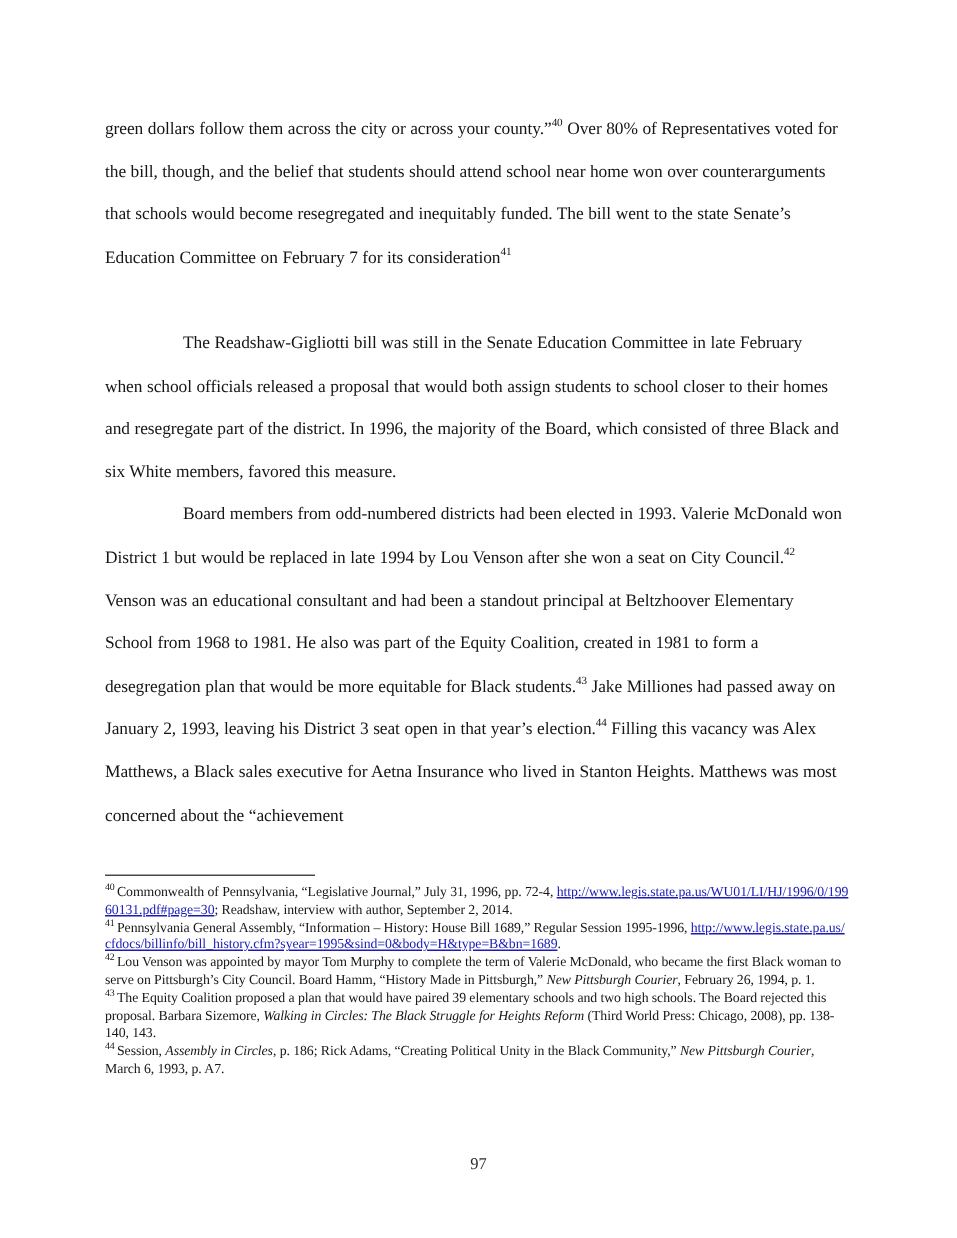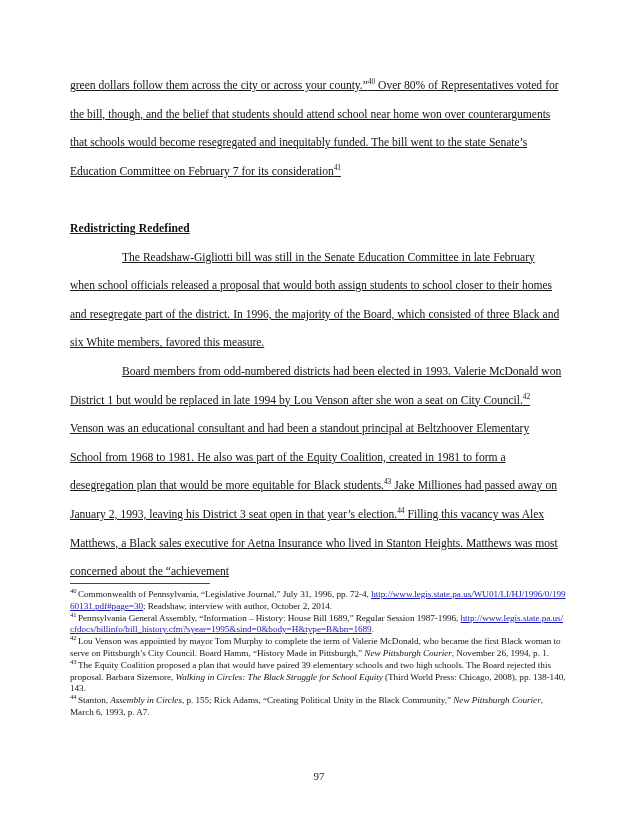--- a/index.html
+++ b/index.html
@@ -21,21 +21,20 @@
     width: 638px;
     height: 825px;
     box-sizing: border-box;
     padding: 0;
   }
   .body-area {
     position: absolute;
     left: 70px;
     top: 72px;
     width: 492px;
-    text-decoration: underline;
   }
   p.body-par {
     margin: 0;
     font-size: 11.6px;
     line-height: 28.6px;
     text-align: left;
     letter-spacing: -0.05px;
     word-spacing: 0.2px;
     color: #141414;
   }
@@ -108,37 +107,36 @@
 <body>
 
 <div class="page">
 
   <div class="body-area">
 
     <p class="body-par"><span>green dollars follow them across the city or across your county.”</span><sup class="fnref">40</sup><span> Over 80% of Representatives voted for the bill, though, and the belief that students should attend school near home won over counterarguments that schools would become resegregated and inequitably funded.  The bill went to the state Senate’s Education Committee on February 7 for its consideration</span><sup class="fnref">41</sup></p>
 
     <div class="spacer-line"></div>
 
-    <h2 class="section-heading">Redistricting Redefined</h2>
 
     <p class="body-par indent">The Readshaw-Gigliotti bill was still in the Senate Education Committee in late February when school officials released a proposal that would both assign students to school closer to their homes and resegregate part of the district.  In 1996, the majority of the Board, which consisted of three Black and six White members, favored this measure.</p>
 
     <p class="body-par indent"><span>Board members from odd-numbered districts had been elected in 1993.  Valerie McDonald won District 1 but would be replaced in late 1994 by Lou Venson after she won a seat on City Council.</span><sup class="fnref">42</sup><span>  Venson was an educational consultant and had been a standout principal at Beltzhoover Elementary School from 1968 to 1981.  He also was part of the Equity Coalition, created in 1981 to form a desegregation plan that would be more equitable for Black students.</span><sup class="fnref">43</sup><span> Jake Milliones had passed away on January 2, 1993, leaving his District 3 seat open in that year’s election.</span><sup class="fnref">44</sup><span>  Filling this vacancy was Alex Matthews, a Black sales executive for Aetna Insurance who lived in Stanton Heights.  Matthews was most concerned about the “achievement</span></p>
 
   </div>
 
   <div class="footnotes">
     <div class="fn-rule"></div>
 
-    <p class="fn"><sup class="fnnum">40</sup><span>Commonwealth of Pennsylvania, “Legislative Journal,” July 31, 1996, pp. 72-4, </span><a class="fn-link" href="#">http://www.legis.state.pa.us/WU01/LI/HJ/1996/0/19960131.pdf#page=30</a><span>; Readshaw, interview with author, October 2, 2014.</span></p>
+    <p class="fn"><sup class="fnnum">40</sup><span>Commonwealth of Pennsylvania, “Legislative Journal,” July 31, 1996, pp. 72-4, </span><a class="fn-link" href="#">http://www.legis.state.pa.us/WU01/LI/HJ/1996/0/19960131.pdf#page=30</a><span>; Readshaw, interview with author, September 2, 2014.</span></p>
 
-    <p class="fn"><sup class="fnnum">41</sup><span>Pennsylvania General Assembly, “Information – History: House Bill 1689,” Regular Session 1987-1996, </span><a class="fn-link" href="#">http://www.legis.state.pa.us/cfdocs/billinfo/bill_history.cfm?syear=1995&amp;sind=0&amp;body=H&amp;type=B&amp;bn=1689</a><span>.</span></p>
+    <p class="fn"><sup class="fnnum">41</sup><span>Pennsylvania General Assembly, “Information – History: House Bill 1689,” Regular Session 1995-1996, </span><a class="fn-link" href="#">http://www.legis.state.pa.us/cfdocs/billinfo/bill_history.cfm?syear=1995&amp;sind=0&amp;body=H&amp;type=B&amp;bn=1689</a><span>.</span></p>
 
-    <p class="fn"><sup class="fnnum">42</sup><span>Lou Venson was appointed by mayor Tom Murphy to complete the term of Valerie McDonald, who became the first Black woman to serve on Pittsburgh’s City Council.  Board Hamm, “History Made in Pittsburgh,” </span><i>New Pittsburgh Courier</i><span>, November 26, 1994, p. 1.</span></p>
+    <p class="fn"><sup class="fnnum">42</sup><span>Lou Venson was appointed by mayor Tom Murphy to complete the term of Valerie McDonald, who became the first Black woman to serve on Pittsburgh’s City Council.  Board Hamm, “History Made in Pittsburgh,” </span><i>New Pittsburgh Courier</i><span>, February 26, 1994, p. 1.</span></p>
 
-    <p class="fn"><sup class="fnnum">43</sup><span>The Equity Coalition proposed a plan that would have paired 39 elementary schools and two high schools.  The Board rejected this proposal. Barbara Sizemore, </span><i>Walking in Circles: The Black Struggle for School Equity</i><span> (Third World Press: Chicago, 2008), pp. 138-140, 143.</span></p>
+    <p class="fn"><sup class="fnnum">43</sup><span>The Equity Coalition proposed a plan that would have paired 39 elementary schools and two high schools.  The Board rejected this proposal. Barbara Sizemore, </span><i>Walking in Circles: The Black Struggle for Heights Reform</i><span> (Third World Press: Chicago, 2008), pp. 138-140, 143.</span></p>
 
-    <p class="fn"><sup class="fnnum">44</sup><span>Stanton, </span><i>Assembly in Circles</i><span>, p. 155; Rick Adams, “Creating Political Unity in the Black Community,” </span><i>New Pittsburgh Courier</i><span>, March 6, 1993, p. A7.</span></p>
+    <p class="fn"><sup class="fnnum">44</sup><span>Session, </span><i>Assembly in Circles</i><span>, p. 186; Rick Adams, “Creating Political Unity in the Black Community,” </span><i>New Pittsburgh Courier</i><span>, March 6, 1993, p. A7.</span></p>
   </div>
 
   <div class="page-number">97</div>
 
 </div>
 
 </body></html>

